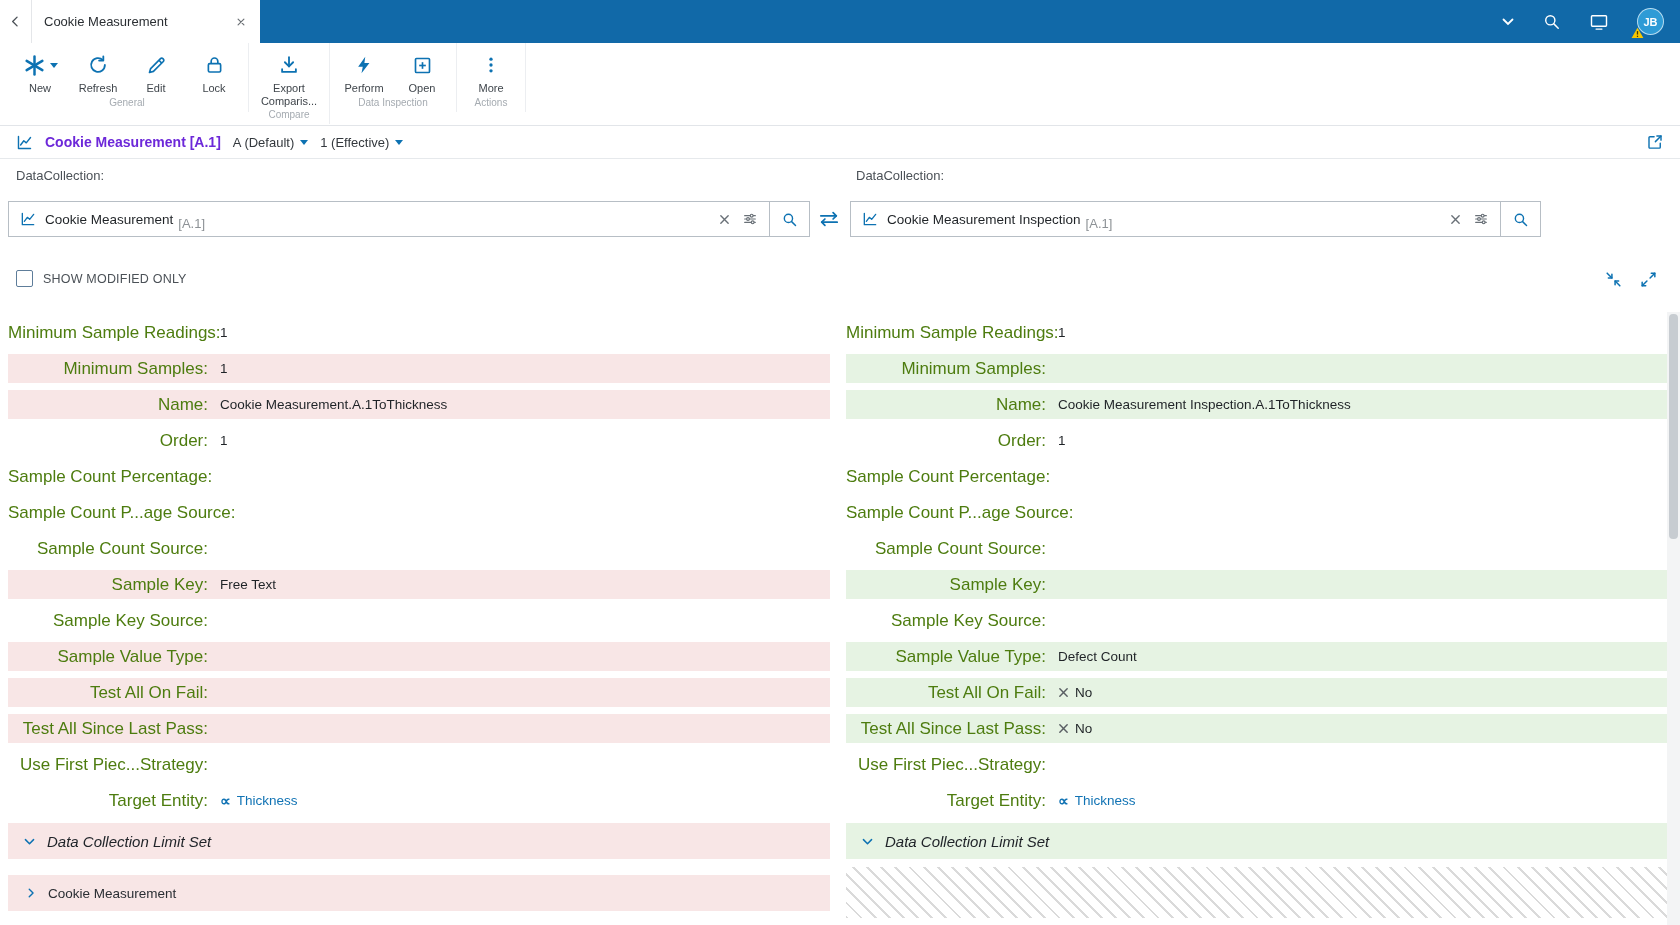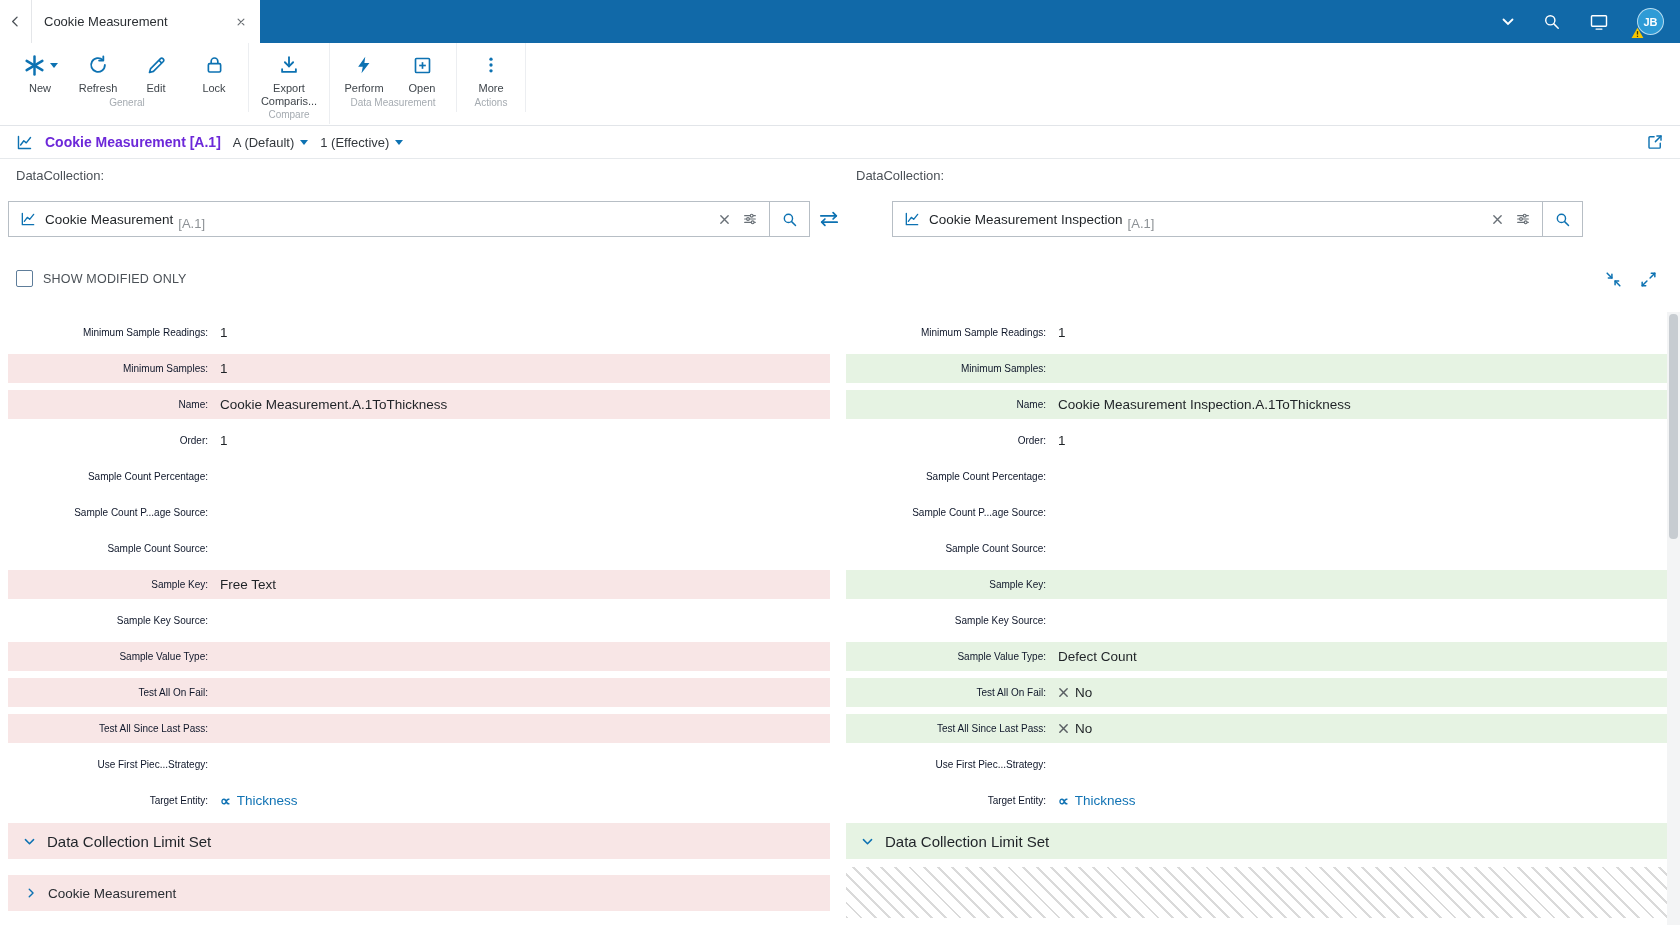--- a/index.html
+++ b/index.html
@@ -43,21 +43,21 @@
   .crumb-title{font-size:14px;font-weight:bold;color:#6d28d9;white-space:nowrap;}
   .crumb-item{display:flex;align-items:center;gap:6px;font-size:13px;color:#33383d;cursor:pointer;}
   .crumb-right{margin-left:auto;display:flex;align-items:center;color:var(--accent);cursor:pointer;}
 
   
   .dc-label{position:absolute;top:168px;font-size:13px;color:#4B5157;}
   .dc-label.left{left:16px;}
   .dc-label.right{left:856px;}
   .dc-input{position:absolute;top:201px;height:36px;border:1px solid #B7BEC5;background:#fff;display:flex;align-items:center;cursor:pointer;}
   .dc-input.left{left:8px;width:802px;}
-  .dc-input.right{left:892px;width:691px;}
+  .dc-input.right{left:850px;width:691px;}
   .in-chart{display:flex;align-items:center;margin:0 9px 0 11px;color:var(--accent);}
   .in-text{font-size:13.5px;color:#1F2327;white-space:nowrap;}
   .in-suffix{font-size:13px;color:#8D9296;margin-left:5px;white-space:nowrap;margin-top:8px;}
   .in-spacer{flex:1;}
   .in-x{display:flex;align-items:center;padding:4px;margin-right:8px;cursor:pointer;}
   .in-sliders{display:flex;align-items:center;margin-right:11px;cursor:pointer;}
   .in-search{width:40px;align-self:stretch;border-left:1px solid #B7BEC5;display:flex;align-items:center;justify-content:center;color:var(--accent);cursor:pointer;}
   .swap-btn{position:absolute;top:209px;left:815px;width:28px;display:flex;justify-content:center;color:var(--accent);cursor:pointer;}
 
   
@@ -67,25 +67,25 @@
   .panel-icons{position:absolute;top:270px;right:22px;display:flex;align-items:center;gap:16px;color:var(--accent);}
   .panel-icons > span{display:flex;align-items:center;cursor:pointer;}
 
   
   .col{position:absolute;top:318px;}
   .col.leftcol{left:8px;width:822px;}
   .col.rightcol{left:846px;width:822px;}
   .cmp-row{height:29px;margin-bottom:7px;display:flex;align-items:center;}
   .cmp-row.mod-left{background:var(--mod-left);}
   .cmp-row.mod-right{background:var(--mod-right);}
-  .row-label{width:212px;flex:none;text-align:right;padding-right:12px;font-size:10px;color:#0f172a;white-space:nowrap;}
+  .row-label{width:212px;flex:none;text-align:right;padding-right:12px;font-size:17px;color:#4d7c0f;white-space:nowrap;}
   .row-value{font-size:13.5px;color:#1F2327;display:flex;align-items:center;gap:6px;white-space:nowrap;}
   .row-value.link span.val-text{color:var(--link);cursor:pointer;}
   .entity-ico{color:var(--link);font-size:15px;font-weight:bold;line-height:1;}
-  .section-row{height:36px;margin-top:8px;display:flex;align-items:center;gap:10px;padding-left:14px;font-size:15px;color:#1F2328;cursor:pointer;}
+  .section-row{height:36px;margin-top:8px;display:flex;align-items:center;gap:10px;padding-left:14px;font-size:15px;color:#1F2328;cursor:pointer;font-style:italic;}
   .leftcol .section-row{background:var(--mod-left);}
   .rightcol .section-row{background:var(--mod-right);}
   .section-chev{display:flex;align-items:center;color:var(--accent);}
   .collapsed-row{height:36px;margin-top:16px;background:var(--mod-left);display:flex;align-items:center;gap:10px;padding-left:16px;font-size:13.5px;color:#2A2E33;cursor:pointer;}
   .hatch{margin-top:8px;height:51px;background:repeating-linear-gradient(45deg,#DADADA 0,#DADADA 2px,#ffffff 2px,#ffffff 10px);}
 
   
   .vscroll{position:absolute;top:312px;right:0;width:13px;height:613px;background:#F3F4F5;}
   .vthumb{position:absolute;top:2px;left:2px;width:9px;height:225px;background:#C7CCD1;border-radius:4px;cursor:pointer;}
 
@@ -232,21 +232,21 @@
                 <svg width="21" height="21" viewBox="0 0 24 24" fill="none" stroke="currentColor" stroke-width="1.9" stroke-linejoin="round">
                   <rect x="4" y="4" width="16" height="16" rx="1.2"></rect>
                   <line x1="12" y1="8.2" x2="12" y2="15.8"></line>
                   <line x1="8.2" y1="12" x2="15.8" y2="12"></line>
                 </svg>
               </span>
             </span>
           <span class="rb-lbl">Open</span>
         </div>
       </div>
-      <div class="rgroup-label">Data Measurement</div>
+      <div class="rgroup-label">Data Inspection</div>
     </div>
 
     <div class="rgroup">
       <div class="rgroup-btns">
         <div class="rb">
           <span class="rb-ico">
               <span>
                 <svg width="20" height="22" viewBox="0 0 24 24" fill="currentColor">
                   <circle cx="12" cy="5" r="2"></circle>
                   <circle cx="12" cy="12" r="2"></circle>

